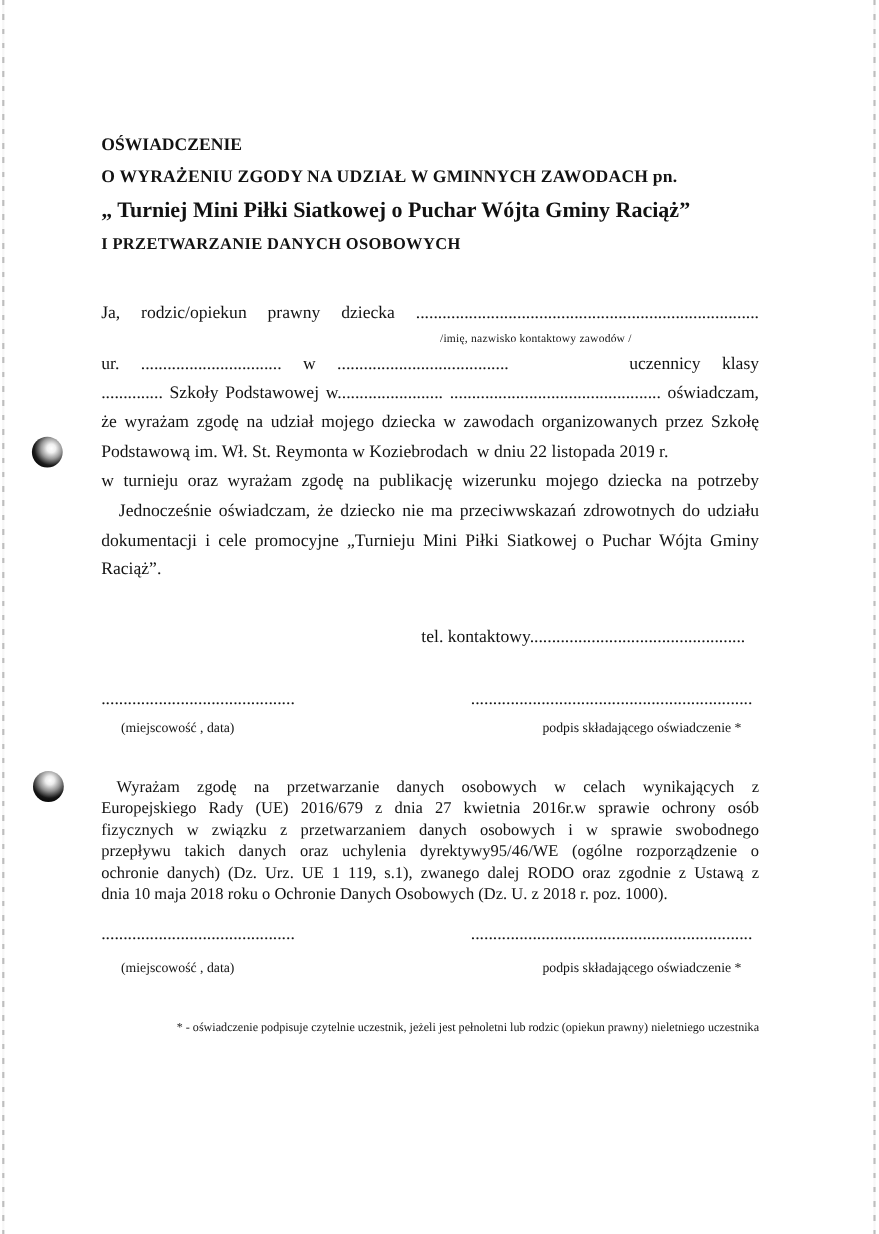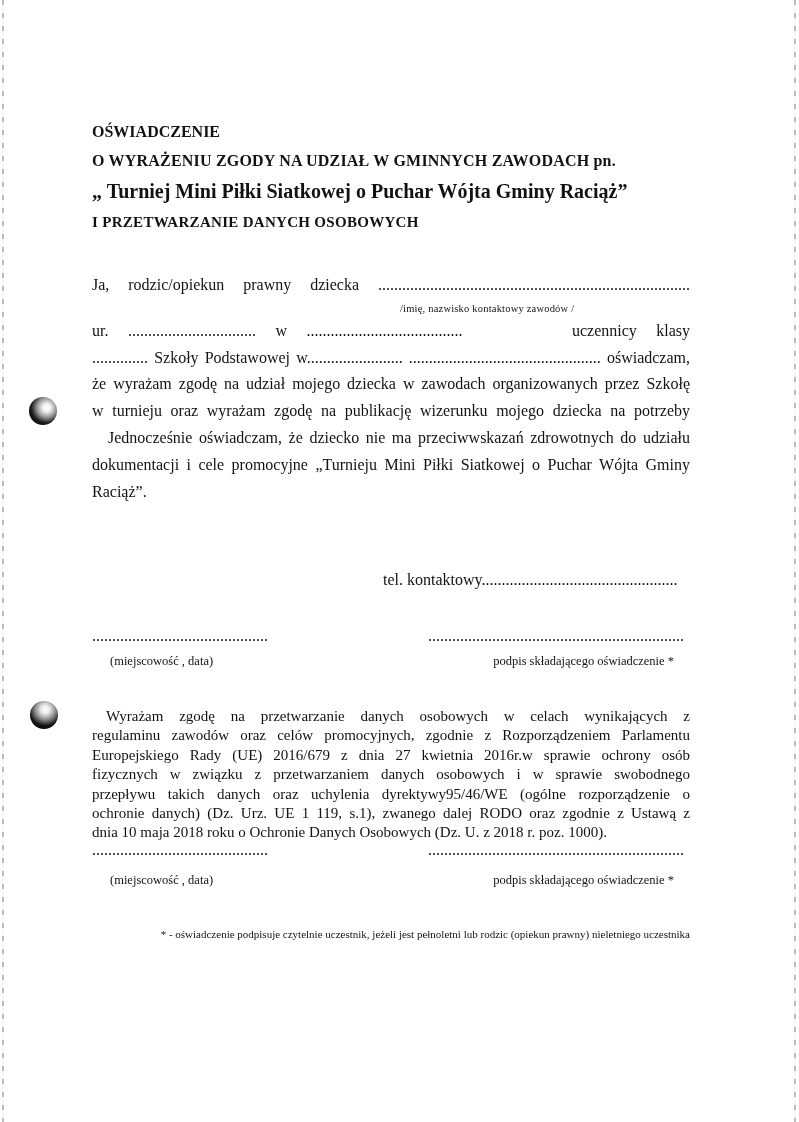--- a/index.html
+++ b/index.html
@@ -98,20 +98,21 @@
     <div class="t3">„ Turniej Mini Piłki Siatkowej o Puchar Wójta Gminy Raciąż”</div>
     <div class="t4">I PRZETWARZANIE DANYCH OSOBOWYCH</div>
   </div>
 
   <div class="col p1">
     <div class="line jl"><span>Ja, rodzic/opiekun prawny dziecka</span> <span>..............................................................................</span></div>
     <div class="caption">/imię, nazwisko kontaktowy zawodów /</div>
     <div class="line jl"><span>ur.</span> <span>................................</span> <span>w</span> <span>.......................................</span> <span class="spacer"></span><span>uczennicy klasy</span></div>
     <div class="line jl"><span>..............</span> <span>Szkoły Podstawowej w</span><span>........................</span> <span>................................................</span> <span>oświadczam,</span></div>
     <div class="line jl">że wyrażam zgodę na udział mojego dziecka w zawodach organizowanych przez Szkołę</div>
+    <div class="line ll">Podstawową im. Wł. St. Reymonta w Koziebrodach&nbsp; w dniu 22 listopada 2019 r.</div>
     <div class="line jl">w turnieju oraz wyrażam zgodę na publikację wizerunku mojego dziecka na potrzeby</div>
     <div class="line jl ind">Jednocześnie oświadczam, że dziecko nie ma przeciwwskazań zdrowotnych do udziału</div>
     <div class="line jl">dokumentacji i cele promocyjne „Turnieju Mini Piłki Siatkowej o Puchar Wójta Gminy</div>
     <div class="line ll">Raciąż”.</div>
   </div>
 
   <div class="col telline"><span>tel. kontaktowy</span><span>.................................................</span></div>
 
   <div class="col sig sig1">
     <div class="dotsrow">
@@ -119,21 +120,20 @@
       <span class="rdots">................................................................</span>
     </div>
     <div class="caprow">
       <span class="lcap">(miejscowość , data)</span>
       <span class="rcap">podpis składającego oświadczenie *</span>
     </div>
   </div>
 
   <div class="col rodo">
     <div class="line jl ind2">Wyrażam zgodę na przetwarzanie danych osobowych w celach wynikających z</div>
-    <div class="line jl">regulaminu zawodów oraz celów promocyjnych, zgodnie z Rozporządzeniem Parlamentu</div>
     <div class="line jl">Europejskiego Rady (UE) 2016/679 z dnia 27 kwietnia 2016r.w sprawie ochrony osób</div>
     <div class="line jl">fizycznych w związku z przetwarzaniem danych osobowych i w sprawie swobodnego</div>
     <div class="line jl">przepływu takich danych oraz uchylenia dyrektywy95/46/WE (ogólne rozporządzenie o</div>
     <div class="line jl">ochronie danych) (Dz. Urz. UE 1 119, s.1), zwanego dalej RODO oraz zgodnie z Ustawą z</div>
     <div class="line ll">dnia 10 maja 2018 roku o Ochronie Danych Osobowych (Dz. U. z 2018 r. poz. 1000).</div>
   </div>
 
   <div class="col sig sig2">
     <div class="dotsrow">
       <span class="ldots">............................................</span>

